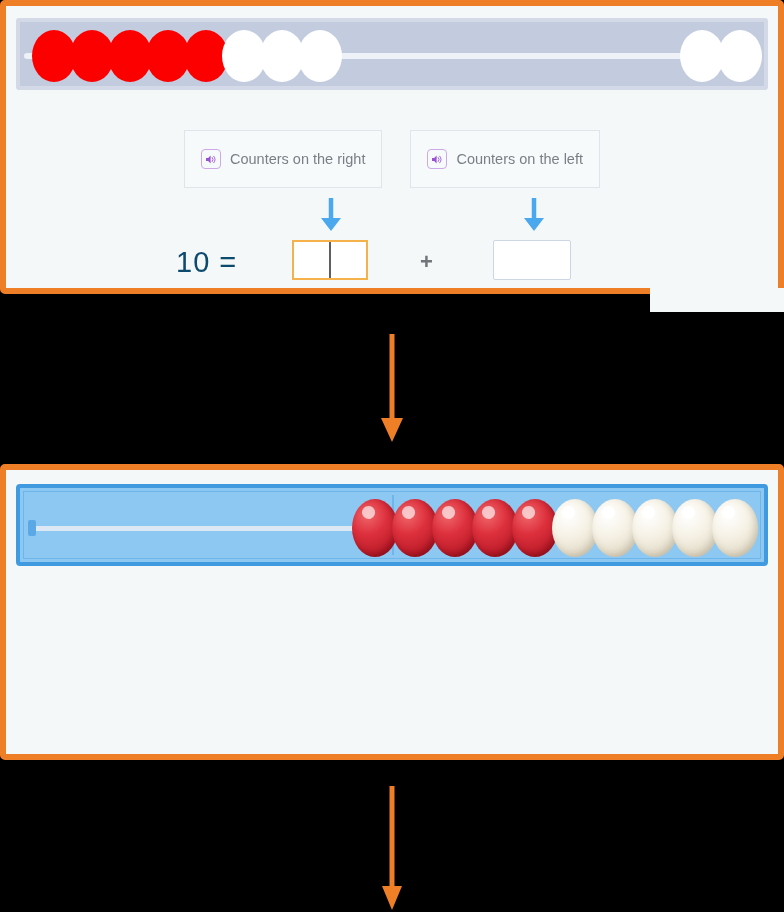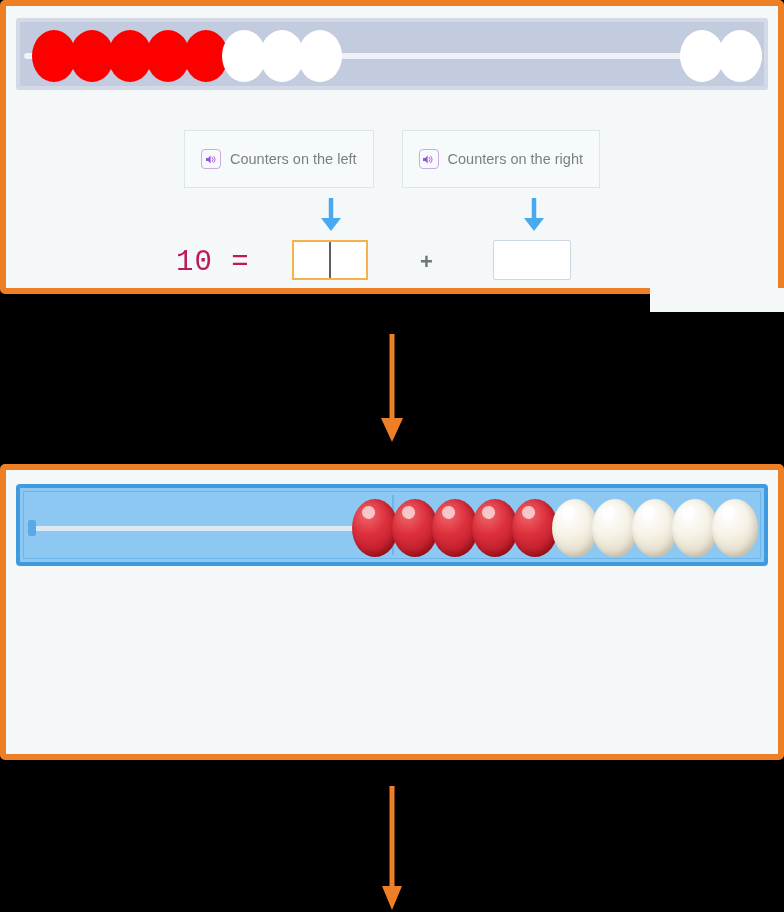--- a/index.html
+++ b/index.html
@@ -134,23 +134,22 @@
     top: 228px;
     width: 100%;
     height: 56px;
     display: flex;
     align-items: center;
   }
   #eq1-ten {
     position: absolute;
     left: 170px;
     font-size: 29px;
-    color: #be185d;
+    color: #0c4a6e;
     letter-spacing: 1px;
-    font-family: Liberation Mono, monospace;
   }
   #eq1-input-left {
     position: absolute;
     left: 286px;
     top: 6px;
     width: 76px;
     height: 40px;
     box-sizing: border-box;
     background: #ffffff;
     border: 2px solid #f5b14a;
@@ -315,32 +314,32 @@
   <div id="audio-row">
 
     <div class="audio-btn">
       <span class="spk-icon">
         <svg width="13" height="11" viewBox="0 0 13 11">
           <path d="M1 4h2.1L5.6 1.6v7.8L3.1 7H1z" fill="#9b51d6"></path>
           <path d="M7.2 3.4a3 3 0 0 1 0 4.2" stroke="#9b51d6" stroke-width="0.9" fill="none" stroke-linecap="round"></path>
           <path d="M8.7 2.2a5 5 0 0 1 0 6.6" stroke="#9b51d6" stroke-width="0.9" fill="none" stroke-linecap="round"></path>
         </svg>
       </span>
-      <span class="audio-label">Counters on the left</span>
+      <span class="audio-label">Counters on the right</span>
     </div>
 
     <div class="audio-btn">
       <span class="spk-icon">
         <svg width="13" height="11" viewBox="0 0 13 11">
           <path d="M1 4h2.1L5.6 1.6v7.8L3.1 7H1z" fill="#9b51d6"></path>
           <path d="M7.2 3.4a3 3 0 0 1 0 4.2" stroke="#9b51d6" stroke-width="0.9" fill="none" stroke-linecap="round"></path>
           <path d="M8.7 2.2a5 5 0 0 1 0 6.6" stroke="#9b51d6" stroke-width="0.9" fill="none" stroke-linecap="round"></path>
         </svg>
       </span>
-      <span class="audio-label">Counters on the right</span>
+      <span class="audio-label">Counters on the left</span>
     </div>
   </div>
 
   <div id="arrow-row">
     <span class="blue-arrow" id="blue-arrow-left">
       <svg width="32" height="38" viewBox="0 0 32 38">
         <path d="M16 2v22" stroke="#4aa8ee" stroke-width="4.5" stroke-linecap="butt"></path>
         <path d="M6 22l10 13 10-13z" fill="#4aa8ee"></path>
       </svg>
     </span>

